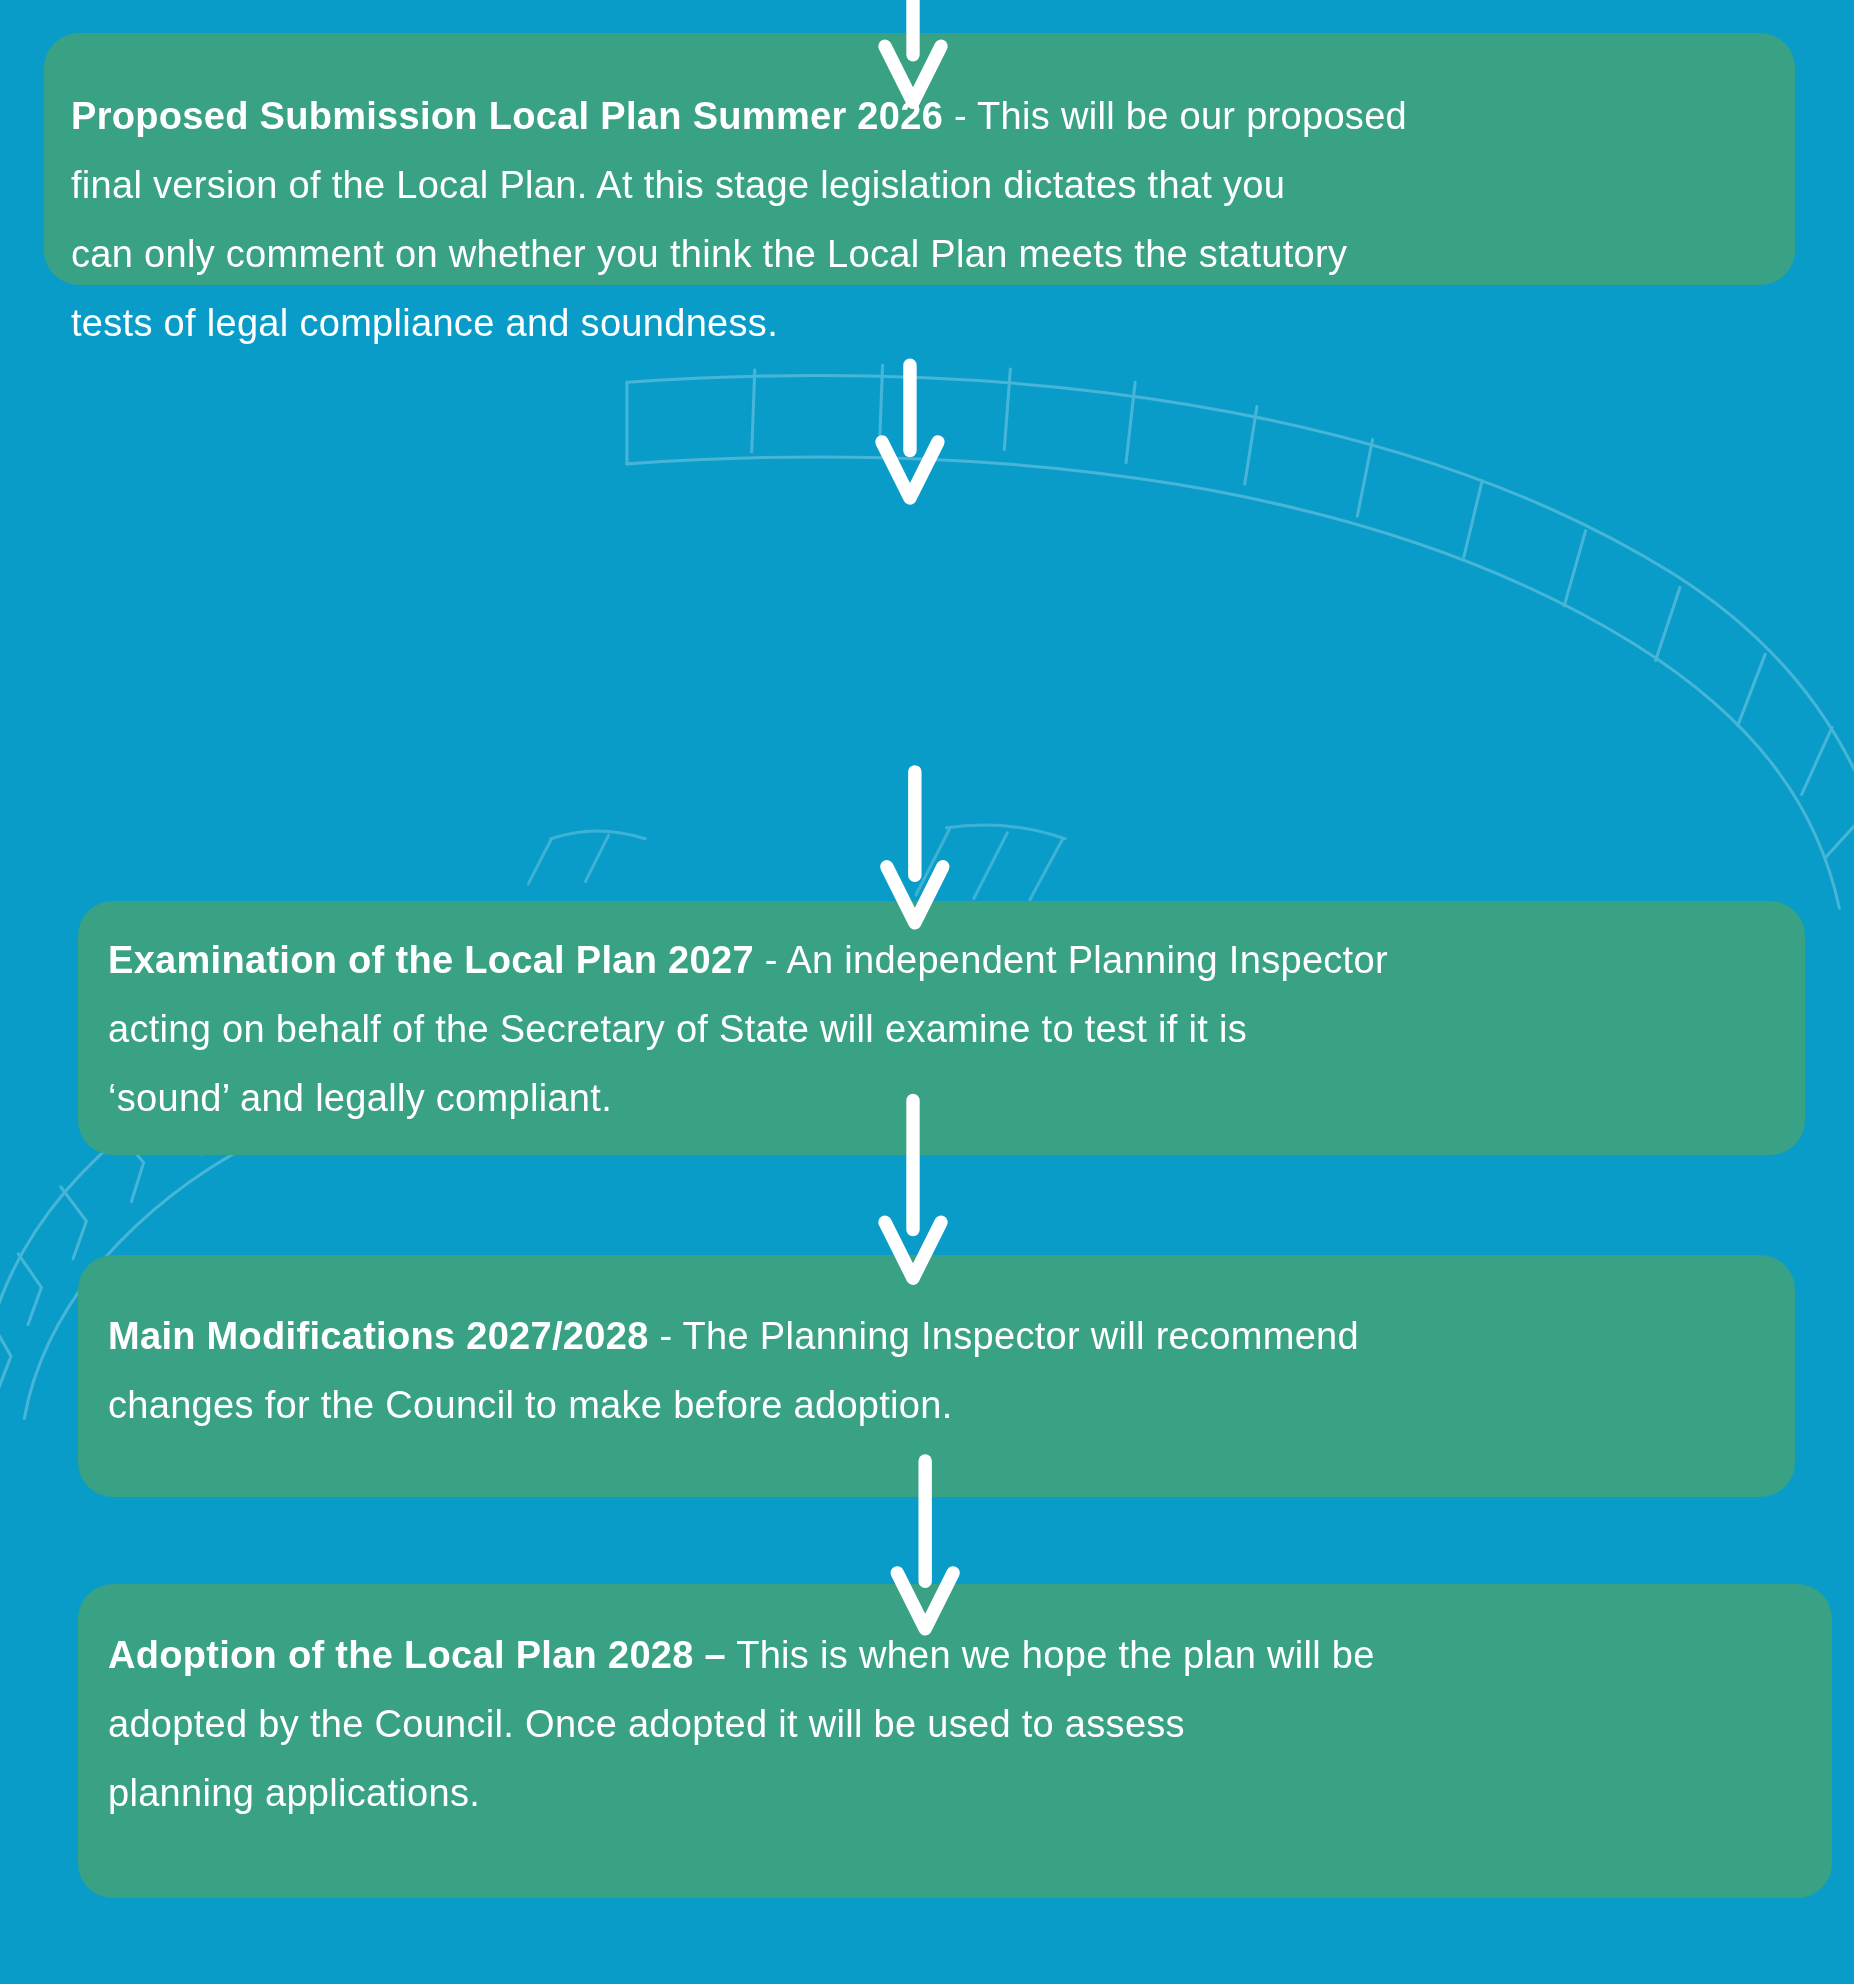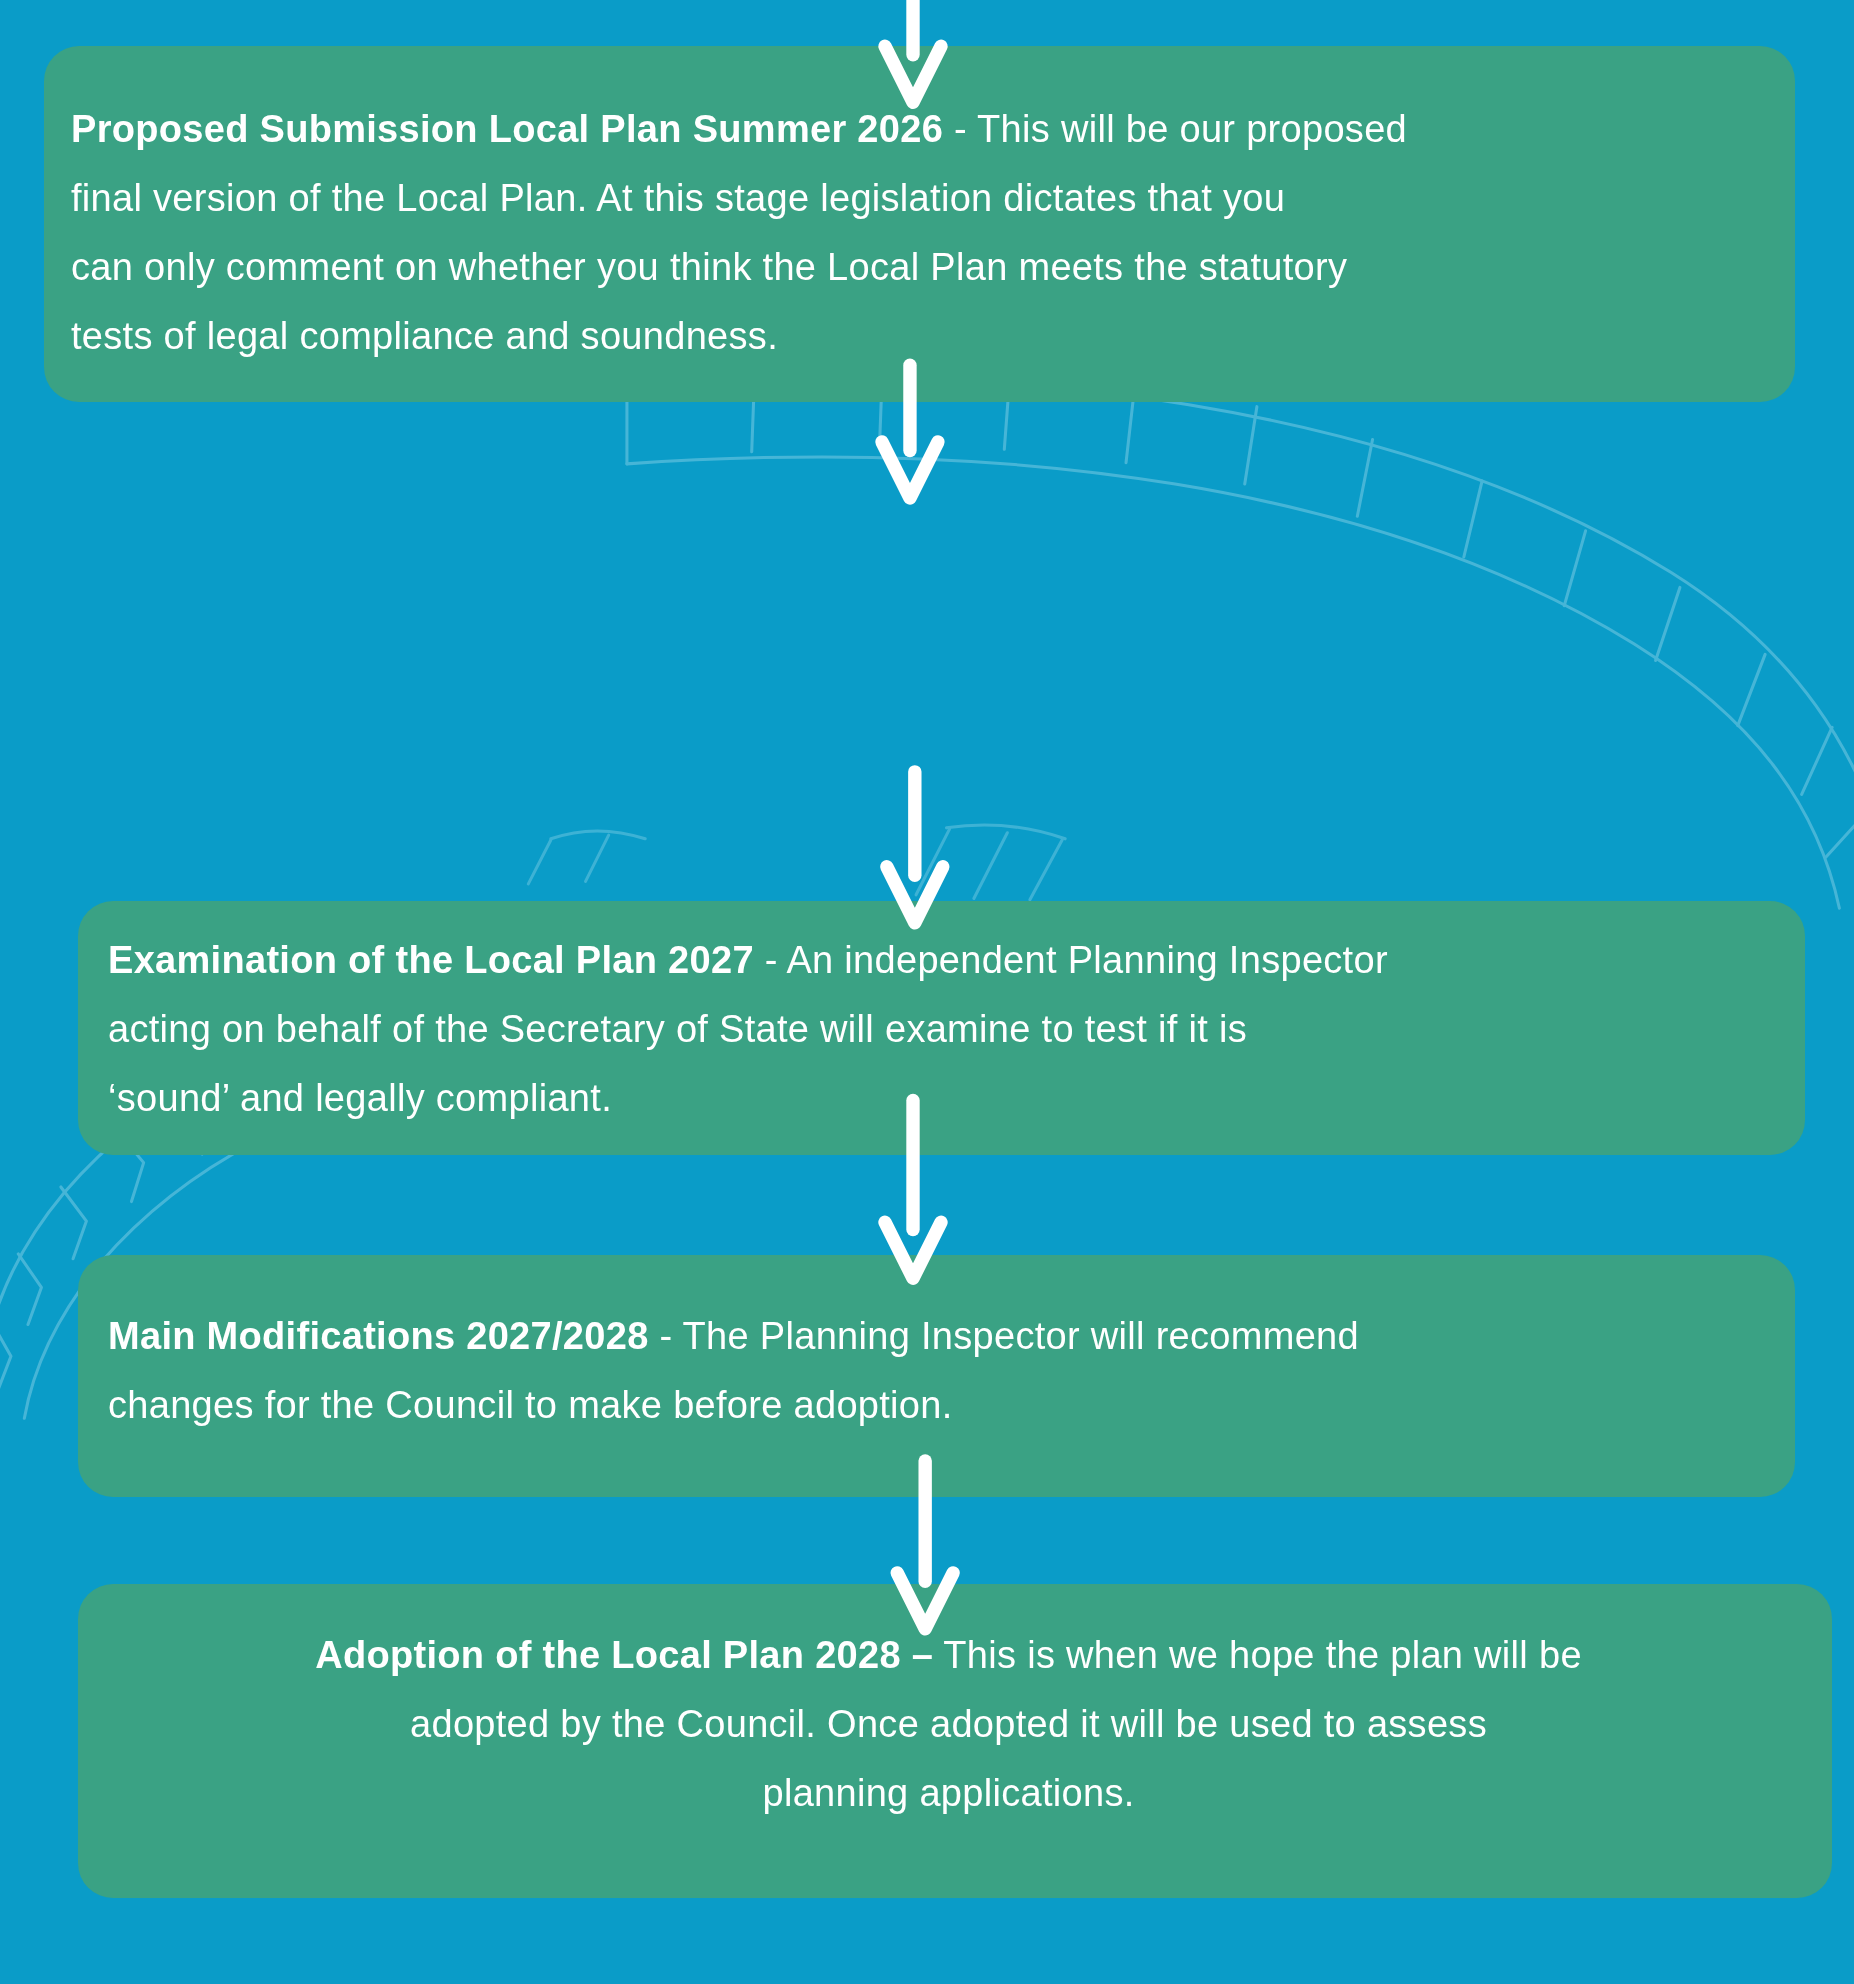--- a/index.html
+++ b/index.html
@@ -22,25 +22,25 @@
     box-sizing:border-box;
   }
   .step p{
     margin:0;
     white-space:pre-line;
     font-size:38px;
     line-height:69px;
     letter-spacing:0.3px;
   }
   .step .step-title{font-weight:700;}
-  .step-1{left:44px;  top:46px;   width:1751px; height:356px; padding:49px 43px 0 27px;}
+  .step-1{left:44px;  top:33px;   width:1751px; height:252px; padding:49px 43px 0 27px;}
   .step-2{left:58px;  top:503px;  width:1564px; height:312px; padding:48px 43px 0 18px;}
   .step-3{left:78px; top:901px; width:1727px; height:254px; padding:25px 43px 0 30px;}
   .step-4{left:78px; top:1255px; width:1717px; height:242px; padding:47px 43px 0 30px;}
-  .step-5{left:78px; top:1584px; width:1754px; height:314px; padding:37px 43px 0 30px;text-align:center;}
+  .step-5{left:78px; top:1584px; width:1754px; height:314px; padding:37px 43px 0 30px;}
   
   #arrow-layer{position:absolute;inset:0;z-index:2;pointer-events:none;}
   #arrow-layer path{stroke:#FFFFFF;stroke-width:22;fill:none;stroke-linecap:round;stroke-linejoin:round;}
   #pattern-layer path{stroke:#CFF1FA;stroke-width:5;fill:none;stroke-linecap:round;stroke-linejoin:round;}
 </style>
 </head>
 <body>
 
 <div id="canvas">
 

